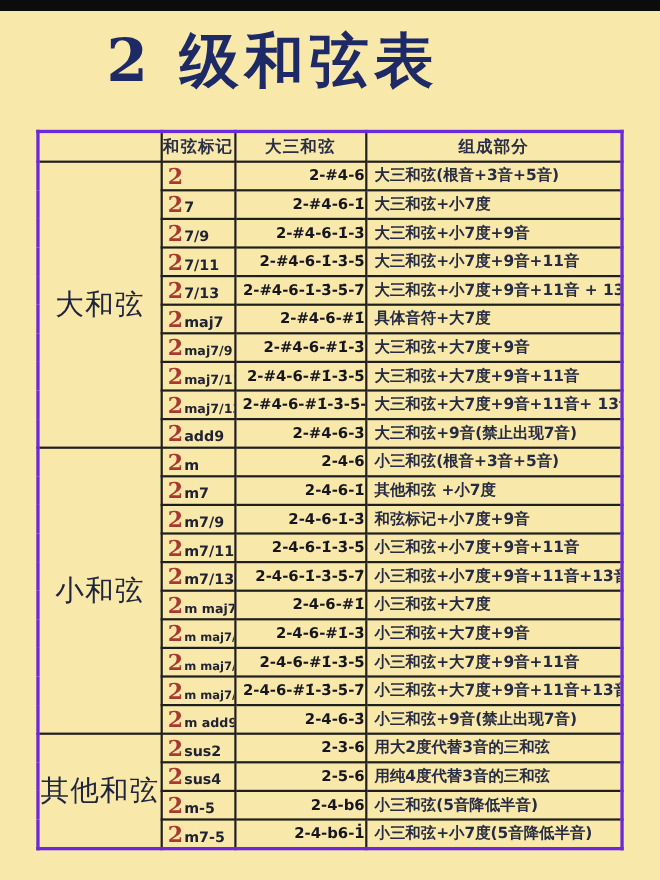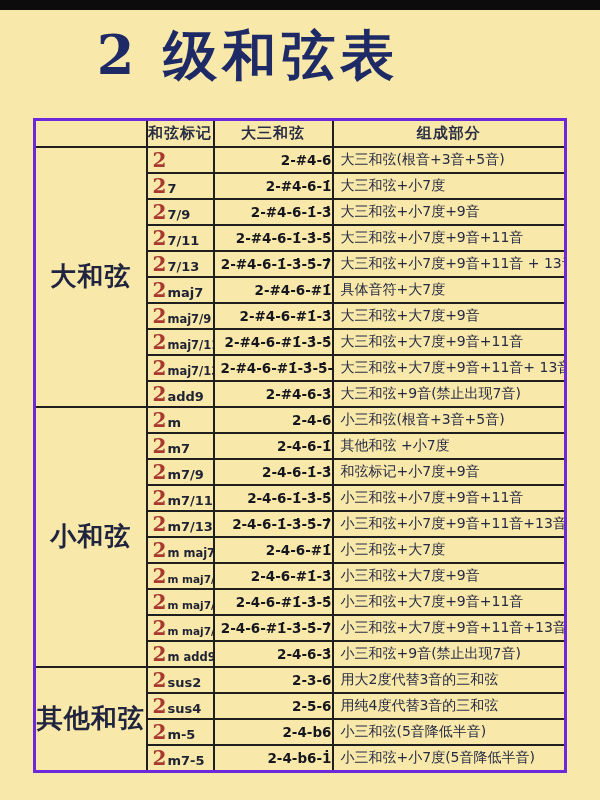--- a/index.html
+++ b/index.html
@@ -45,21 +45,21 @@
   thead tr { height:27px; }
   thead th {
     font-size:15px;
     font-weight:600;
     color:#2a2f45;
     text-align:center;
     letter-spacing:1px;
   }
   td.group-cell {
     font-size:26px;
-    font-weight:bold;
+    font-weight:normal;
     color:#20243e;
     text-align:center;
     letter-spacing:1px;
   }
   td.mark-cell {
     padding-left:5px;
     white-space:nowrap;
     overflow:hidden;
   }
   .root {
@@ -81,21 +81,21 @@
     font-size:13.5px;
     font-weight:600;
     color:#16161f;
     white-space:nowrap;
     overflow:hidden;
     text-align:right;
   }
   td.comp-cell {
     padding-left:7px;
     font-size:14px;
-    font-weight:400;
+    font-weight:700;
     color:#262b44;
     white-space:nowrap;
     overflow:hidden;
   }
 </style>
 </head>
 <body>
 
 <div class="top-bar"></div>
 

